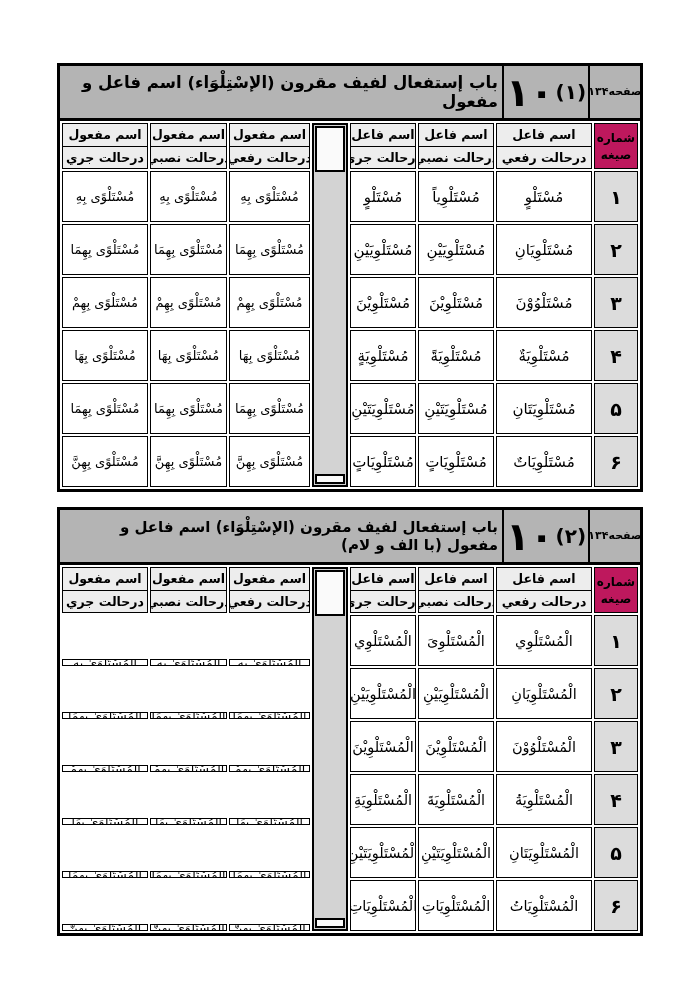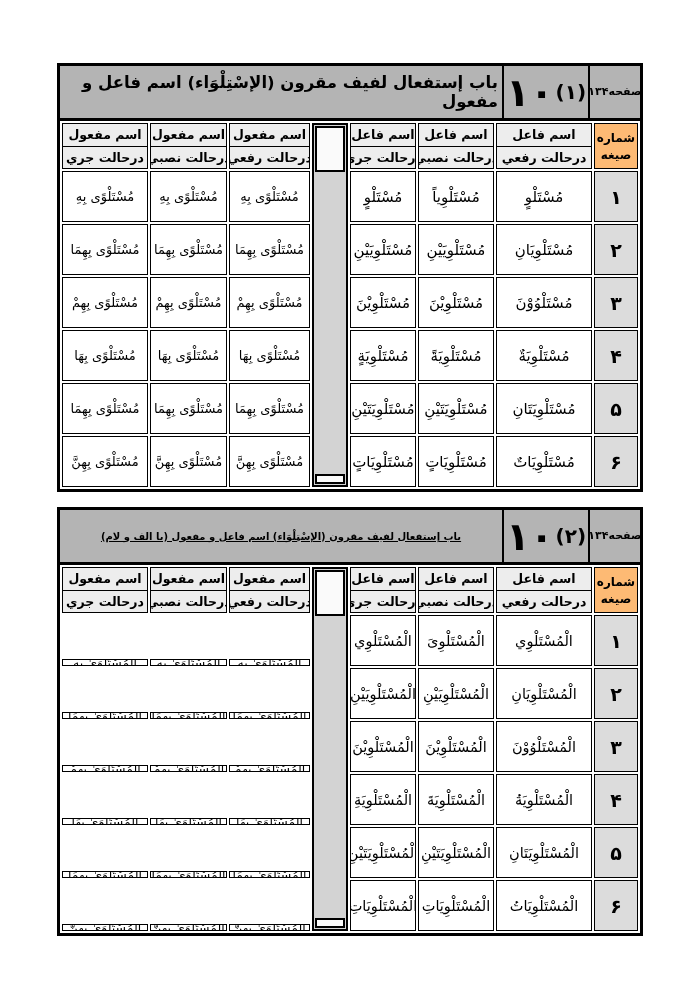--- a/index.html
+++ b/index.html
@@ -13,33 +13,33 @@
   .hbar{display:flex;direction:rtl;align-items:stretch;background:#b4b4b4;
         border-bottom:3px solid #000;height:52px;}
   .hb-page{width:50px;display:flex;align-items:center;justify-content:center;
            border-left:2px solid #000;font-weight:bold;font-size:11px;line-height:1.35;}
   .hb-index{width:84px;display:flex;direction:rtl;align-items:center;justify-content:center;
             border-left:2px solid #000;gap:2px;}
   .idx-paren{font-weight:bold;font-size:20px;}
   .idx-big{font-weight:bold;font-size:39px;line-height:1;letter-spacing:-1px;}
   .hb-title{flex:1;display:flex;align-items:center;justify-content:center;
             font-weight:bold;font-size:16.5px;text-align:right;padding:4px 4px;}
-  .sheet.second .hb-title{font-size:10px;text-decoration:underline;}
+  .sheet.second .hb-title{font-size:15px;}
 
   
   .grid{display:grid;direction:rtl;background:#fff;padding:2px;gap:2px;
         grid-template-columns:44px 96px 76px 66px 36px 81px 77px 1fr;
         grid-template-rows:46px repeat(6, 51px);}
   .cell{border:1.5px solid #000;display:flex;align-items:center;justify-content:center;
         overflow:hidden;white-space:nowrap;background:#fff;box-sizing:border-box;}
   .colhead{flex-direction:column;background:#ededed;font-weight:bold;font-size:12.5px;
            align-items:stretch;padding:0;}
   .colhead .l1,.colhead .l2{flex:1;display:flex;align-items:center;justify-content:center;}
   .colhead .l1{border-bottom:1.5px solid #000;}
-  .serial-head{flex-direction:column;background:#fdba74;font-weight:bold;font-size:12px;
+  .serial-head{flex-direction:column;background:#be185d;font-weight:bold;font-size:12px;
                justify-content:center;gap:3px;}
   .num{background:#dcdcdc;font-weight:bold;font-size:19px;}
   .word{font-size:15px;}
   .word.maf{font-size:13px;}
   .sheet.second .word{font-size:14.5px;}
   .sheet.second .word.maf{font-size:12.5px;margin-top:44px;}
 
   
   .sep{grid-column:5;grid-row:1 / -1;background:#d3d3d3;border:2px solid #000;position:relative;}
   .sep::before{content:"";position:absolute;left:1px;right:1px;top:1px;height:42px;

